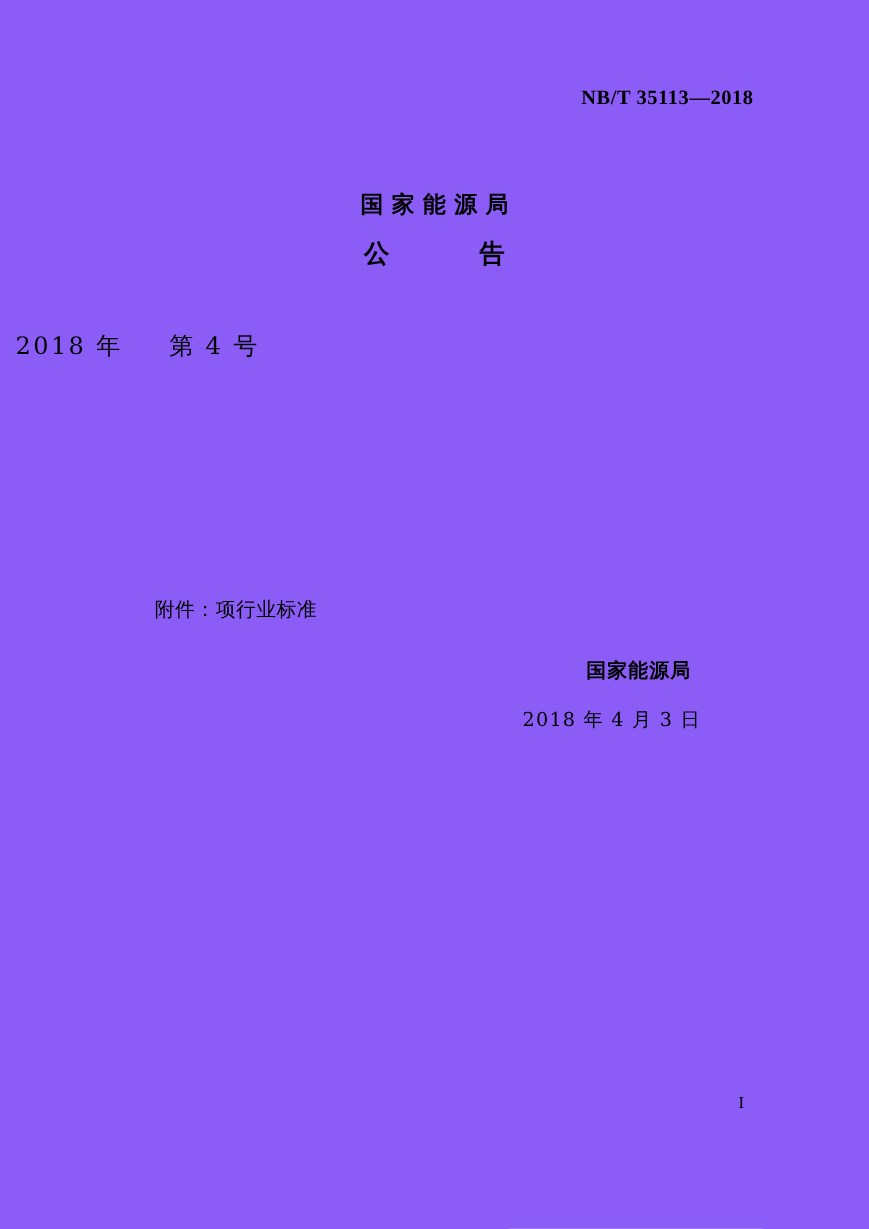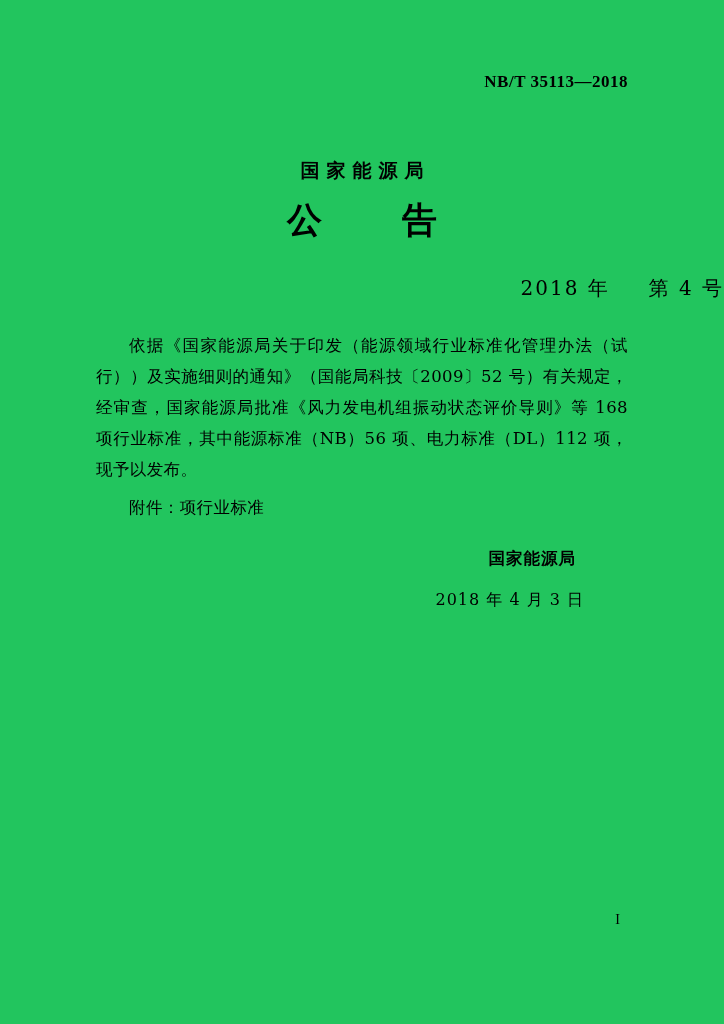--- a/index.html
+++ b/index.html
@@ -14,21 +14,21 @@
     font-family: "DejaVu Serif", "Liberation Serif", serif;
     color: #000000;
     overflow: hidden;
   }
   .page {
     position: absolute;
     left: 0;
     top: 0;
     width: 724px;
     height: 1024px;
-    background: #22c55e;
+    background: #8b5cf6;
   }
   
   .std-number {
     position: absolute;
     right: 96px;
     top: 72px;
     font-family: "Liberation Serif", "DejaVu Serif", serif;
     font-weight: bold;
     font-size: 17px;
     letter-spacing: 0.5px;
@@ -49,31 +49,31 @@
   }
   
   .doc-type {
     position: absolute;
     left: 0;
     right: 0;
     top: 197px;
     text-align: center;
     font-family: "DejaVu Sans", "Liberation Sans", sans-serif;
     font-weight: bold;
-    font-size: 35px;
+    font-size: 21px;
     letter-spacing: 34px;
     text-indent: 34px;
   }
   
   .doc-number {
     position: absolute;
     left: 13px;
     right: 0;
     top: 275px;
-    text-align: right;
+    text-align: left;
     font-size: 20px;
     letter-spacing: 2px;
   }
   .doc-number .gap {
     display: inline-block;
     width: 22px;
   }
   
   .body-block {
     position: absolute;
@@ -138,23 +138,20 @@
   <div class="org-title">国家能源局</div>
 
   <div class="doc-type">公  告</div>
 
   <div class="doc-number">
     <span>2018 年</span>
     <span class="gap"></span>
     <span>第 4 号</span>
   </div>
 
-  <div class="body-block">
-    <p class="para">依据《国家能源局关于印发（能源领域行业标准化管理办法（试行））及实施细则的通知》（国能局科技〔2009〕52 号）有关规定，经审查，国家能源局批准《风力发电机组振动状态评价导则》等 168 项行业标准，其中能源标准（NB）56 项、电力标准（DL）112 项，现予以发布。</p>
-  </div>
 
   <div class="attach">附件：项行业标准</div>
 
   <div class="sign-org">国家能源局</div>
 
   <div class="sign-date">2018 年 4 月 3 日</div>
 
   <div class="page-number">I</div>
 
 </div>

